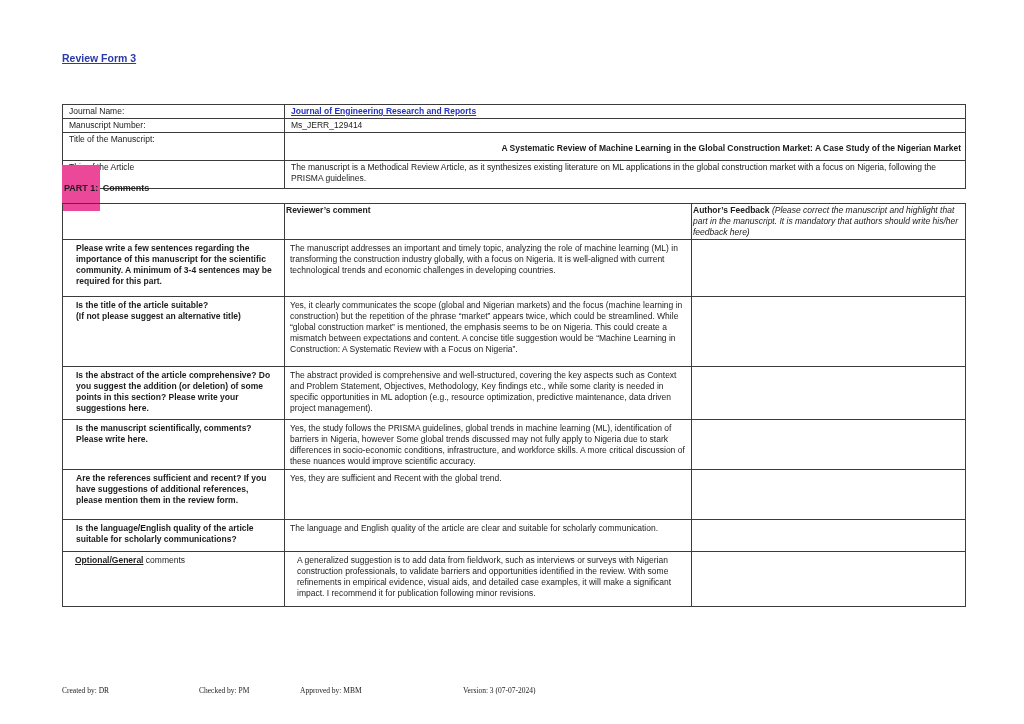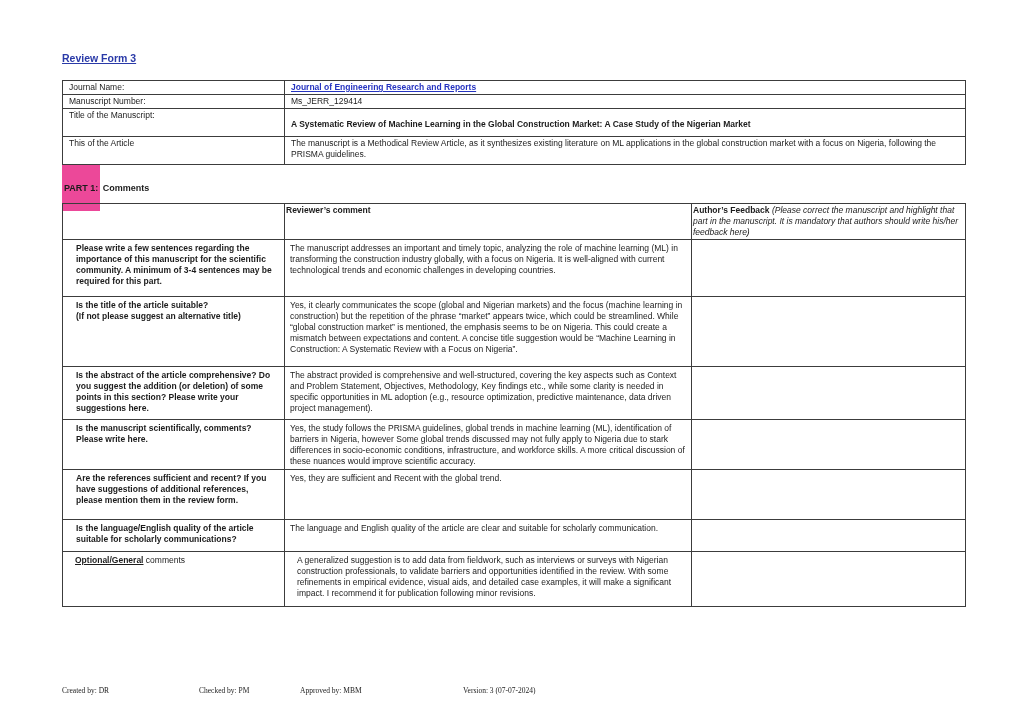--- a/index.html
+++ b/index.html
@@ -12,28 +12,28 @@
     position:absolute; left:62px; top:52px;
     font-size:10.5px; font-weight:bold; color:#2a3aa8;
     text-decoration:underline;
   }
   table { border-collapse:collapse; table-layout:fixed; }
   td {
     border:1px solid #3c3c3c; vertical-align:top; box-sizing:border-box;
     font-size:8.5px; line-height:11px; overflow:hidden;
   }
   
-  .info-table { position:absolute; left:62px; top:80px; width:903px;border-radius:32px; }
+  .info-table { position:absolute; left:62px; top:104px; width:903px;border-radius:32px; }
   .info-table col.c1 { width:222px; }
   .info-table col.c2 { width:681px; }
   .info-table td { padding:1px 4px 1px 6px; }
   .info-label { font-weight:normal; }
   .journal-link { color:#2533c0; font-weight:bold; text-decoration:underline; cursor:pointer; }
   .val-bold { font-weight:normal; }
-  .title-val { display:block; padding-top:9px; font-weight:bold; }
+  .title-val { display:block; padding-top:9px; font-weight:bold;text-align:right; }
   .h14 td { height:14px; }
   .h28 td { height:28px; }
   
   .part1 { position:absolute; left:62px; top:183px; font-size:9px; font-weight:bold; }
   .part1 .hl { background:#ec4899; padding:18px 2px; }
   
   .comments-table { position:absolute; left:62px; top:203px; width:903px; }
   .comments-table col.c1 { width:222px; }
   .comments-table col.c2 { width:407px; }
   .comments-table col.c3 { width:274px; }

